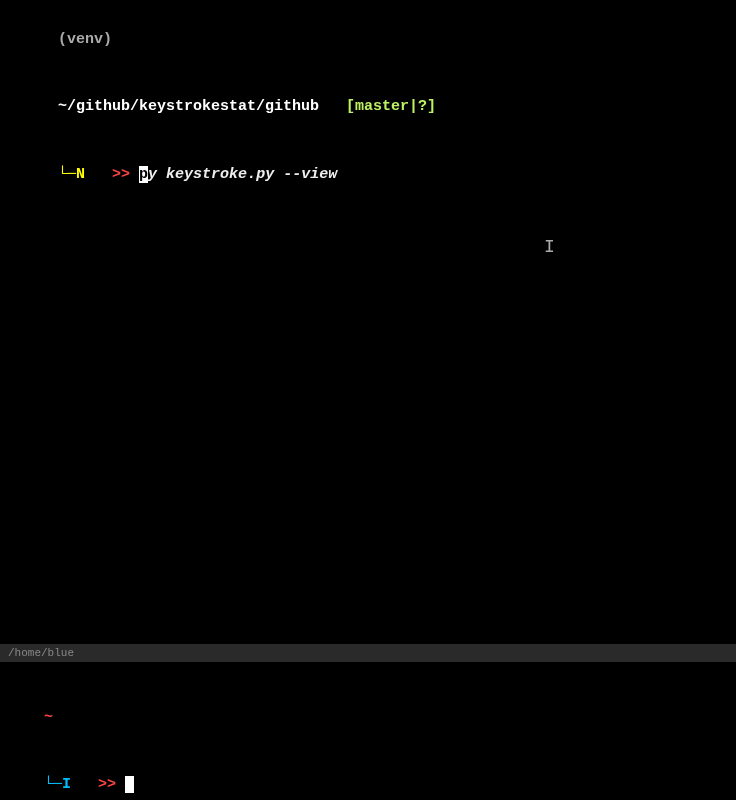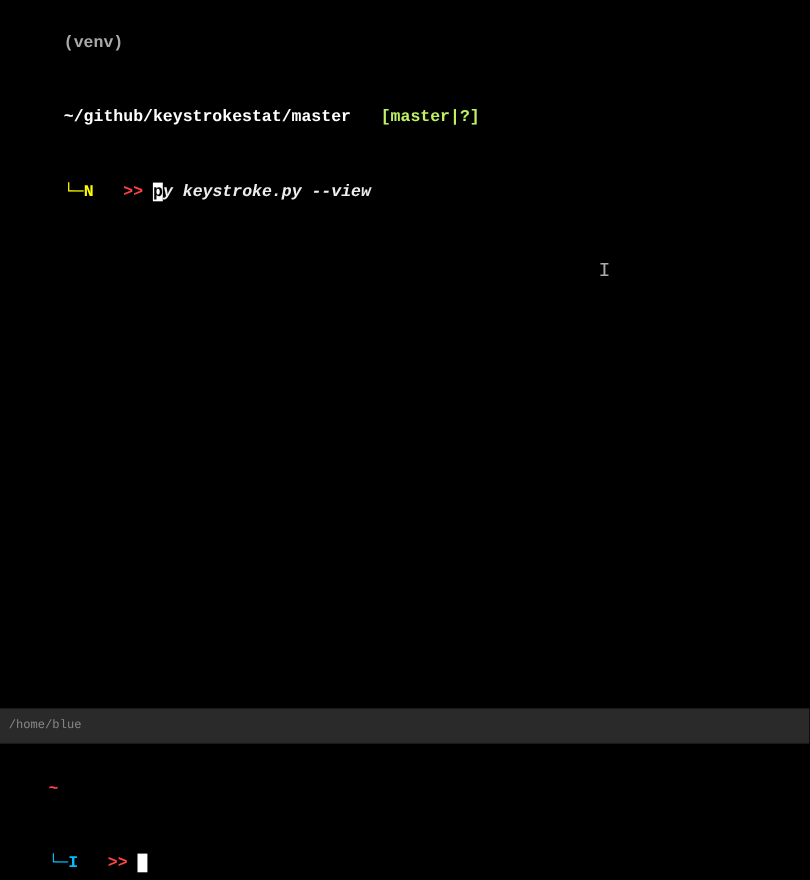--- a/index.html
+++ b/index.html
@@ -28,21 +28,21 @@
     }
     .divider-bar {
       position: absolute;
       top: 644px;
       left: 0;
       width: 100%;
       height: 18px;
       background: #2a2a2a;
       color: #888888;
       font-size: 11px;
-      padding: 16px 8px;
+      padding: 2px 8px;
       display: flex;
       align-items: center;
     }
     .pane-bottom {
       position: absolute;
       top: 662px;
       left: 0;
       width: 100%;
       height: 138px;
       padding: 22px 8px 8px 8px;
@@ -99,21 +99,21 @@
     }
   </style>
 </head>
 <body>
 
 <div class="pane-top">
   <div class="line">
     <span class="venv">(venv)</span>
   </div>
   <div class="line">
-    <span class="path-segment">~/github/keystrokestat/master</span><span>   </span><span class="git-branch">[master|?]</span>
+    <span class="path-segment">~/github/keystrokestat/github</span><span>   </span><span class="git-branch">[master|?]</span>
   </div>
   <div class="line">
     <span class="prompt-corner corner-char">└─</span><span class="mode-n">N</span><span>   </span><span class="prompt-arrows">&gt;&gt;</span><span> </span><span class="cursor-block">p</span><span class="command-text">y keystroke.py --view</span>
   </div>
 </div>
 
 <div class="divider-bar">
   <span>/home/blue</span>
 </div>
 

